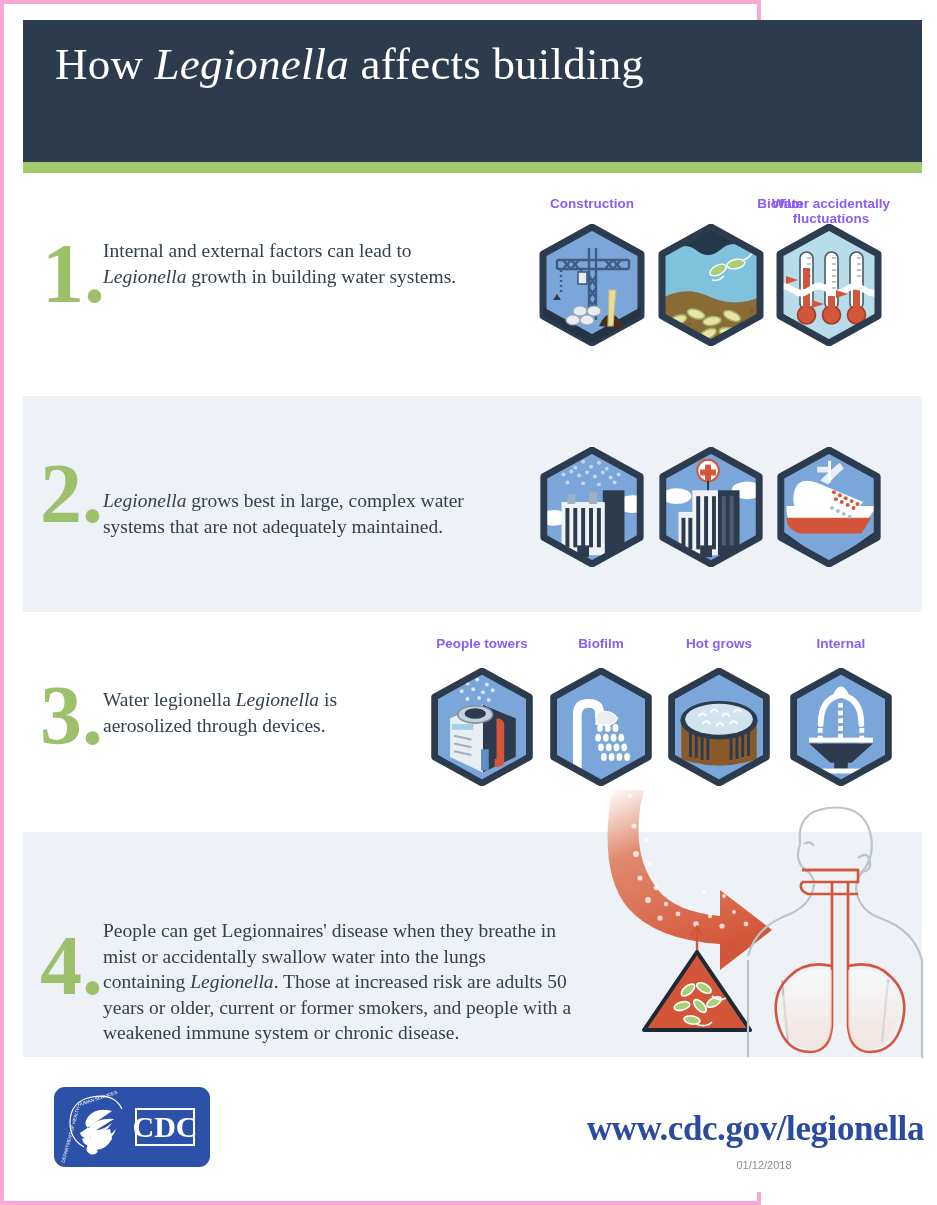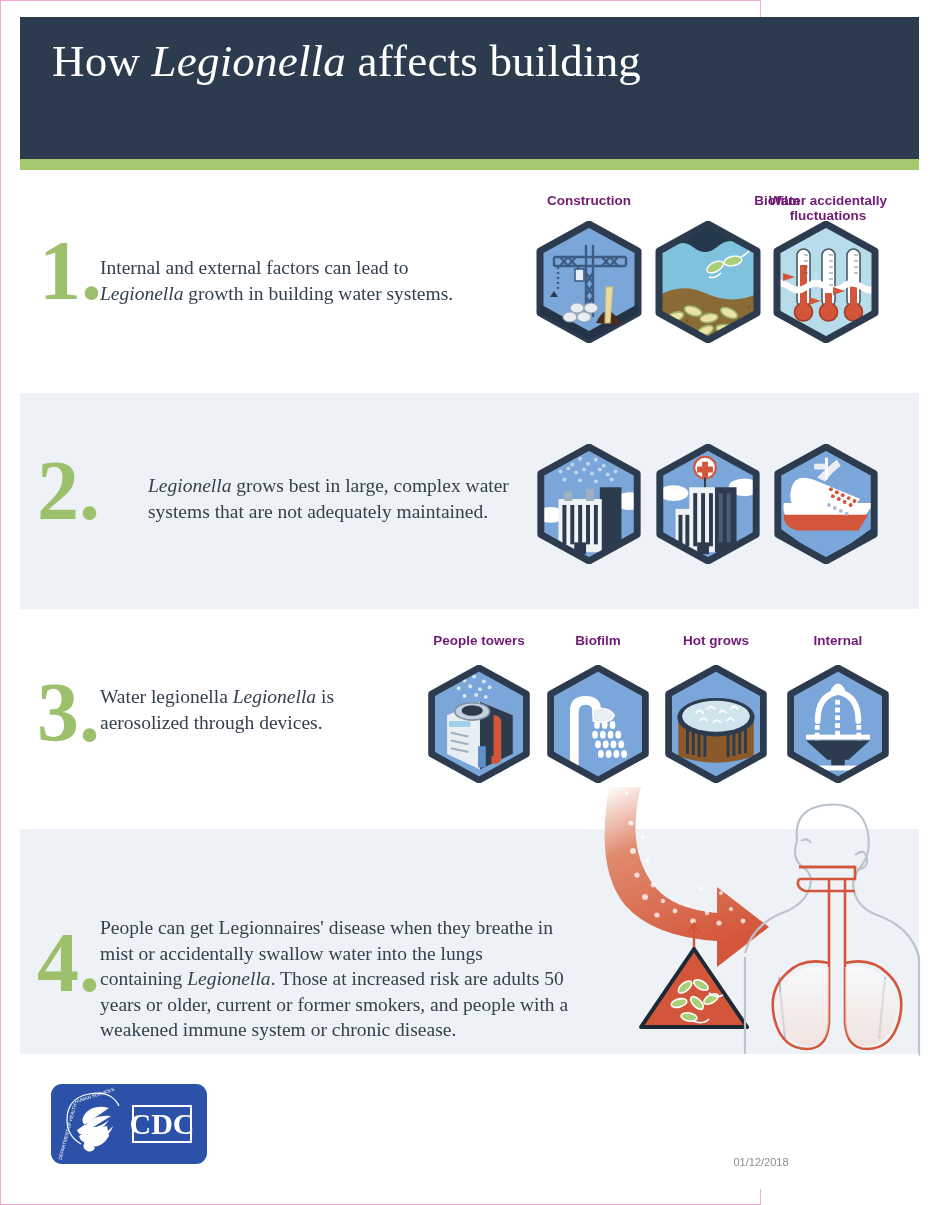--- a/index.html
+++ b/index.html
@@ -6,21 +6,21 @@
   body{
     width:937px;height:1205px;
     background:#ffffff;
     font-family:"Liberation Serif", serif;
     overflow:hidden;
   }
   .page{
     position:relative;width:761px;height:1205px;
     background:#ffffff;
     box-sizing:border-box;
-    border:1px solid #f9a8d4;
+    border:4px solid #f9a8d4;
   }
 
   
   .header{
     position:absolute;left:19px;top:16px;width:899px;height:142px;
     background:#2c3b4d;
   }
   .header-title{
     position:absolute;left:32px;top:18px;width:840px;
     color:#ffffff;
@@ -55,21 +55,21 @@
     position:absolute;
     color:#33404e;
     font-family:"Liberation Serif", serif;
     font-size:19.5px;line-height:25.5px;
   }
   .step-text i{font-style:italic;}
 
   
   .icon-label{
     position:absolute;
-    color:#701a75;
+    color:#8b5cf6;
     font-family:"Liberation Sans", sans-serif;
     font-weight:bold;font-size:13.5px;line-height:15px;
     text-align:center;
   }
 
   
   .hex{position:absolute;}
   .hex svg{display:block;}
 
   
@@ -101,21 +101,21 @@
 
   <div class="header">
     <div class="header-title">
       <span>How </span><i>Legionella</i><span> affects building</span><br>
     </div>
   </div>
   <div class="header-rule"></div>
 
   <div class="band band1"></div>
   <div class="step-num" style="left:38px;top:228px;font-size:84px;">1.</div>
-  <div class="step-text" style="left:99px;top:234px;width:370px;margin-top:20px;">
+  <div class="step-text" style="left:99px;top:234px;width:370px;">
     <span>Internal and external factors can lead to </span><i>Legionella</i><span> growth in building water systems.</span>
   </div>
 
   <div class="icon-label" style="left:528px;top:192px;width:120px;">Construction</div>
   <div class="icon-label" style="left:681px;top:192px;width:118px;text-align:right;">Biofilm</div>
   <div class="icon-label" style="left:765px;top:192px;width:124px;">Water accidentally fluctuations</div>
 
   <div class="hex" style="left:533px;top:220px;">
     <svg width="110" height="122" viewBox="0 0 110 122">
       <polygon points="55,3 104,30 104,92 55,119 6,92 6,30" fill="#7aa6d9" stroke="#2c3b4d" stroke-width="7" stroke-linejoin="round"></polygon>
@@ -245,21 +245,21 @@
           <path d="M62,66 l12,4 l-12,4 z"></path>
           <path d="M38,76 l12,4 l-12,4 z"></path>
         </g>
       </g>
       <polygon points="55,3 104,30 104,92 55,119 6,92 6,30" fill="none" stroke="#2c3b4d" stroke-width="7" stroke-linejoin="round"></polygon>
     </svg>
   </div>
 
   <div class="band band2 alt"></div>
   <div class="step-num" style="left:36px;top:448px;font-size:84px;">2.</div>
-  <div class="step-text" style="left:99px;top:472px;width:400px;margin-left:48px;">
+  <div class="step-text" style="left:99px;top:484px;width:400px;">
     <span></span><i>Legionella</i><span> grows best in large, complex water systems that are not adequately maintained.</span>
   </div>
 
   <div class="hex" style="left:533px;top:443px;">
     <svg width="110" height="120" viewBox="0 0 110 122">
       <defs>
           <clipPath id="hexclipC">
             <polygon points="55,3 104,30 104,92 55,119 6,92 6,30"></polygon>
           </clipPath>
         </defs>
@@ -648,15 +648,16 @@
         <path d="M56,42 q-16,2 -22,12 q-3,8 6,9 q11,1 18,-11" fill="#ffffff"></path>
         <path d="M34,58 q-4,6 2,9 q5,2 8,-3" fill="#ffffff"></path>
       </g>
       <g>
         <rect x="82" y="22" width="58" height="36" fill="none" stroke="#ffffff" stroke-width="2"></rect>
         <text x="111" y="50" font-family="Liberation Serif, serif" font-weight="bold" font-size="30" fill="#ffffff" text-anchor="middle">CDC</text>
       </g>
     </svg>
   </div>
 
+  <div class="cdc-url">www.cdc.gov/legionella</div>
   <div class="cdc-date">01/12/2018</div>
 
 </div>
 
 </body></html>

